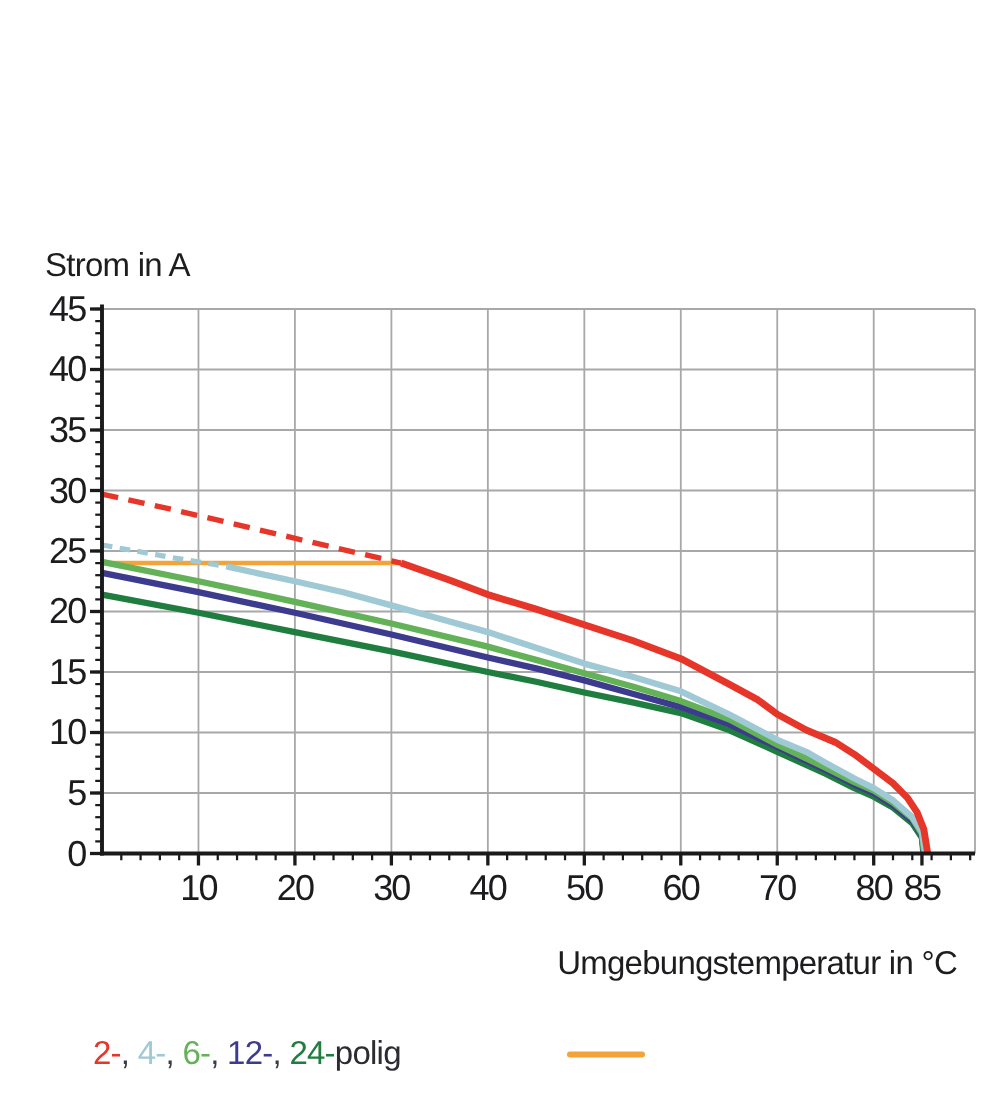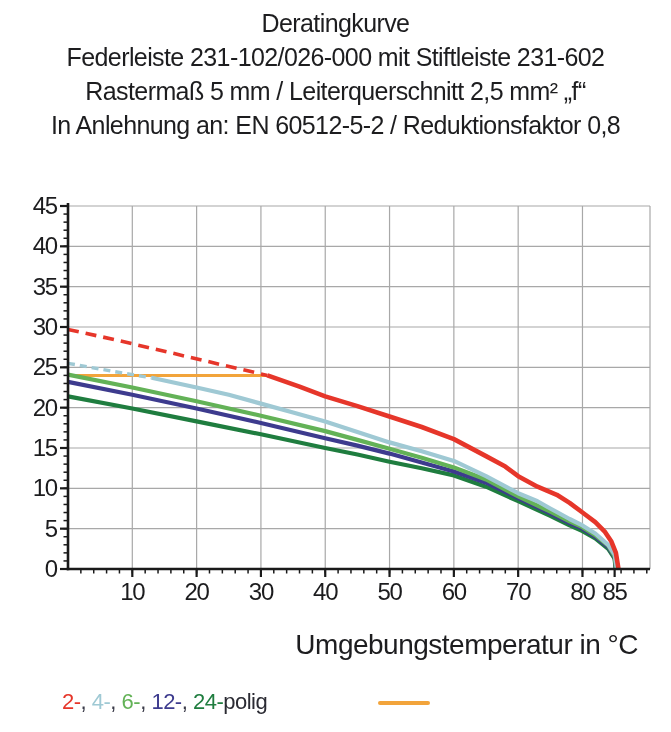--- a/index.html
+++ b/index.html
@@ -3,41 +3,36 @@
 <meta charset="utf-8">
 <style>
   html,body{margin:0;padding:0;background:#ffffff;}
   .page{
     position:relative;width:671px;height:732px;background:#ffffff;overflow:hidden;
     font-family:"Liberation Sans",sans-serif;color:#1d1d1f;
   }
   .titles{position:absolute;left:0;right:0;top:6px;text-align:center;}
   .titles div{font-size:25px;line-height:34px;letter-spacing:-0.6px;color:#1d1d1f;}
   .y-axis-title{position:absolute;left:30px;top:164px;font-size:22px;letter-spacing:-0.5px;}
-  .x-axis-title{position:absolute;right:33px;top:629px;font-size:28px;letter-spacing:-0.5px;}
+  .x-axis-title{position:absolute;right:33px;top:629px;font-size:22px;letter-spacing:-0.5px;}
   svg#plot{position:absolute;left:0;top:0;}
   .tick{font-family:"Liberation Sans",sans-serif;font-size:24px;fill:#1c1c1e;letter-spacing:-1.2px;}
   .pole-legend{position:absolute;left:62px;top:689px;font-size:22px;letter-spacing:-0.5px;white-space:pre;}
   .pole-legend .sep{color:#3a3a48;}
   .pole-legend .suffix{color:#2b2b33;text-align:right;}
   .rated-legend-swatch{position:absolute;left:378px;top:701px;width:52px;height:4px;border-radius:2px;}
   .rated-legend-label{position:absolute;left:437px;top:690px;font-size:21px;letter-spacing:-0.4px;color:#2b2b33;}
 </style>
 </head>
 <body>
 
 <div class="page">
 
-  <header class="titles">
-    <div>Deratingkurve</div>
-    <div>Federleiste 231-102/026-000 mit Stiftleiste 231-602</div>
-    <div>Rastermaß 5 mm / Leiterquerschnitt 2,5 mm² „f“</div>
-    <div>In Anlehnung an: EN 60512-5-2 / Reduktionsfaktor 0,8</div>
-  </header>
-
+
+  <div class="y-axis-title">Strom in A</div>
 
   <svg id="plot" width="671" height="732" viewBox="0 0 671 732">
       <g stroke="#a8a8a8" stroke-width="1.2">
         <line x1="132.30939226519337" y1="206" x2="132.30939226519337" y2="569"></line>
         <line x1="196.61878453038673" y1="206" x2="196.61878453038673" y2="569"></line>
         <line x1="260.9281767955801" y1="206" x2="260.9281767955801" y2="569"></line>
         <line x1="325.23756906077347" y1="206" x2="325.23756906077347" y2="569"></line>
         <line x1="389.54696132596683" y1="206" x2="389.54696132596683" y2="569"></line>
         <line x1="453.8563535911602" y1="206" x2="453.8563535911602" y2="569"></line>
         <line x1="518.1657458563536" y1="206" x2="518.1657458563536" y2="569"></line>

